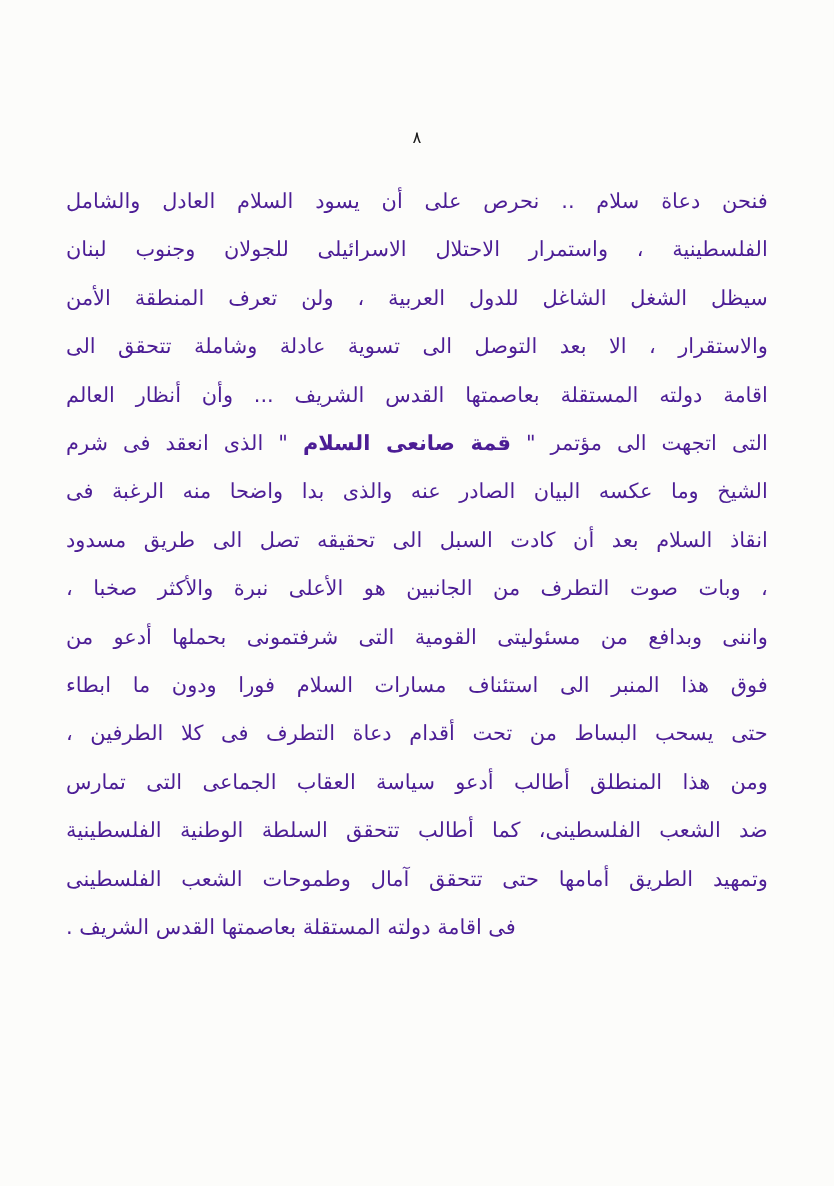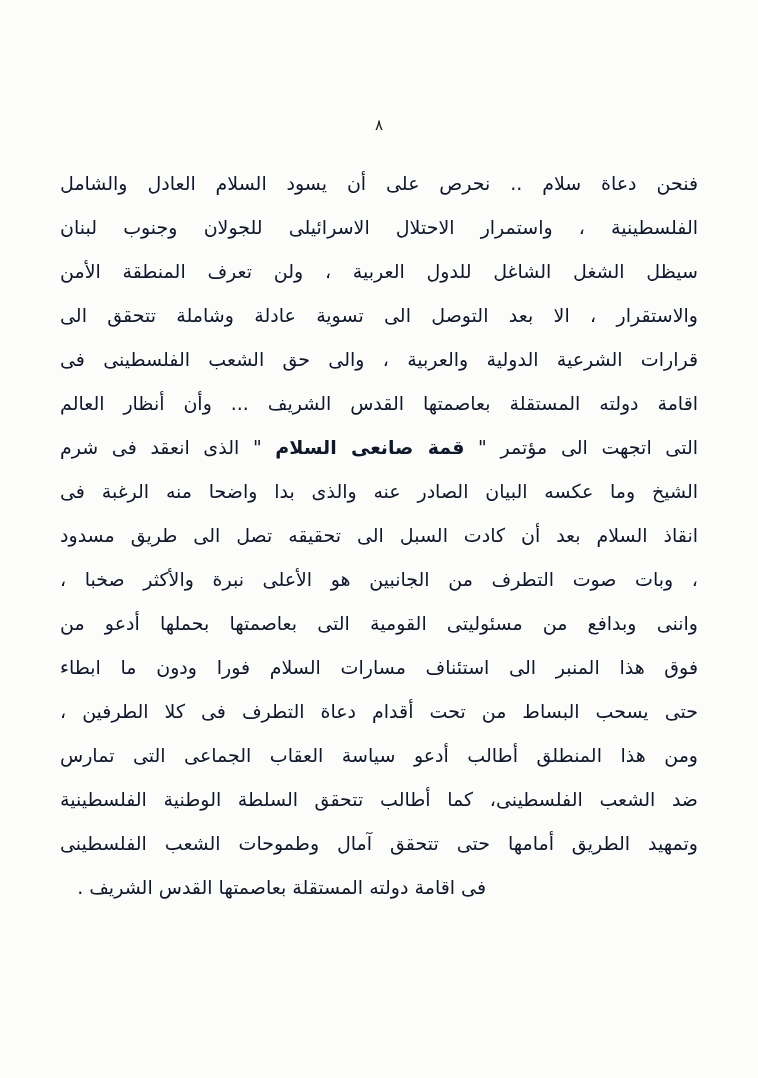--- a/index.html
+++ b/index.html
@@ -34,54 +34,53 @@
     position: absolute;
     top: 161px;
     right: 60px;
     left: 60px;
     direction: rtl;
   }
   .line {
     height: 44px;
     line-height: 44px;
     font-size: 19px;
-    color: #0f172a;
+    color: #4c1d95;
     text-align: justify;
     text-align-last: justify;
     overflow: hidden;
     white-space: normal;
   }
   .line .bold-phrase {
     font-weight: 700;
   }
   .line--last {
-    text-align: right;
+    text-align: left;
     text-align-last: auto;
     margin-right: 212px;
   }
 </style>
 </head>
 <body>
 
 <div class="page">
 
   <div class="page-number">٨</div>
 
   <div class="text-block">
     <div class="line">فنحن دعاة سلام ..  نحرص على أن يسود السلام العادل والشامل</div>
     <div class="line">الفلسطينية ، واستمرار الاحتلال الاسرائيلى للجولان وجنوب لبنان</div>
     <div class="line">سيظل الشغل الشاغل للدول العربية ، ولن تعرف المنطقة الأمن</div>
     <div class="line">والاستقرار ، الا بعد التوصل الى تسوية عادلة وشاملة تتحقق الى</div>
-    <div class="line">قرارات الشرعية الدولية والعربية ، والى حق الشعب الفلسطينى فى</div>
     <div class="line">اقامة دولته المستقلة بعاصمتها القدس الشريف ... وأن أنظار العالم</div>
     <div class="line"><span>التى اتجهت الى مؤتمر " </span><span class="bold-phrase">قمة صانعى السلام</span><span> " الذى انعقد فى شرم</span></div>
     <div class="line">الشيخ وما عكسه البيان الصادر عنه والذى بدا واضحا منه الرغبة فى</div>
     <div class="line">انقاذ السلام بعد أن كادت السبل الى تحقيقه تصل الى طريق مسدود</div>
     <div class="line">، وبات صوت التطرف من الجانبين هو الأعلى نبرة والأكثر صخبا ،</div>
-    <div class="line">واننى وبدافع من مسئوليتى القومية التى بعاصمتها بحملها أدعو من</div>
+    <div class="line">واننى وبدافع من مسئوليتى القومية التى شرفتمونى بحملها أدعو من</div>
     <div class="line">فوق هذا المنبر الى استئناف مسارات السلام فورا ودون ما ابطاء</div>
     <div class="line">حتى يسحب البساط من تحت أقدام دعاة التطرف فى كلا الطرفين ،</div>
     <div class="line">ومن هذا المنطلق أطالب أدعو سياسة العقاب الجماعى التى تمارس</div>
     <div class="line">ضد الشعب الفلسطينى، كما أطالب تتحقق السلطة الوطنية الفلسطينية</div>
     <div class="line">وتمهيد الطريق أمامها حتى تتحقق آمال وطموحات الشعب الفلسطينى</div>
     <div class="line line--last">فى اقامة دولته المستقلة بعاصمتها القدس الشريف .</div>
   </div>
 
 </div>
 

